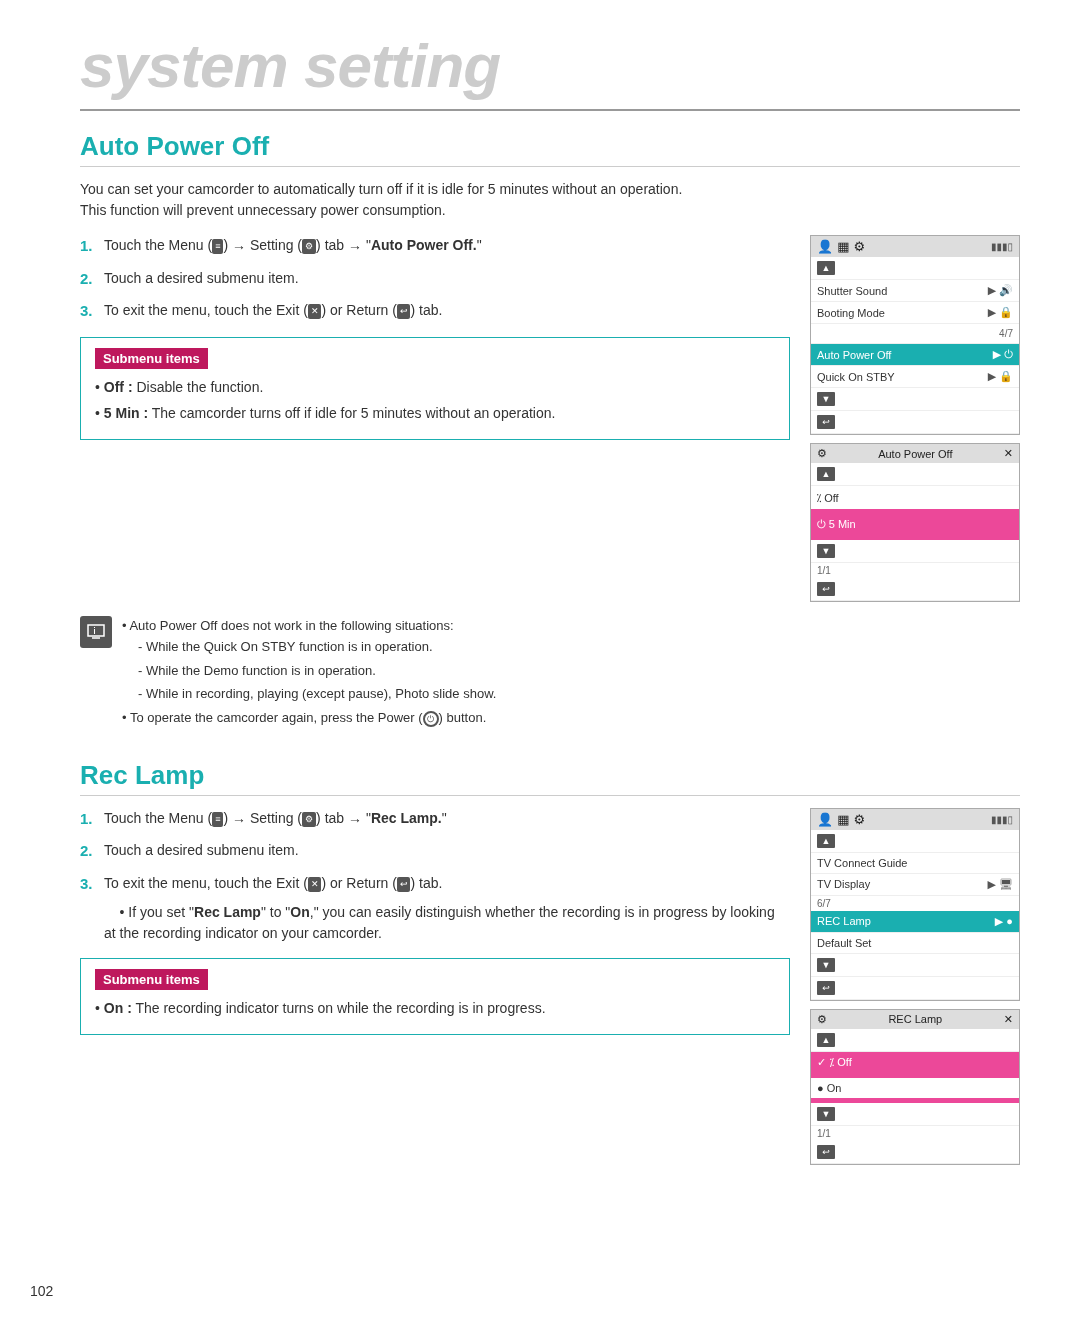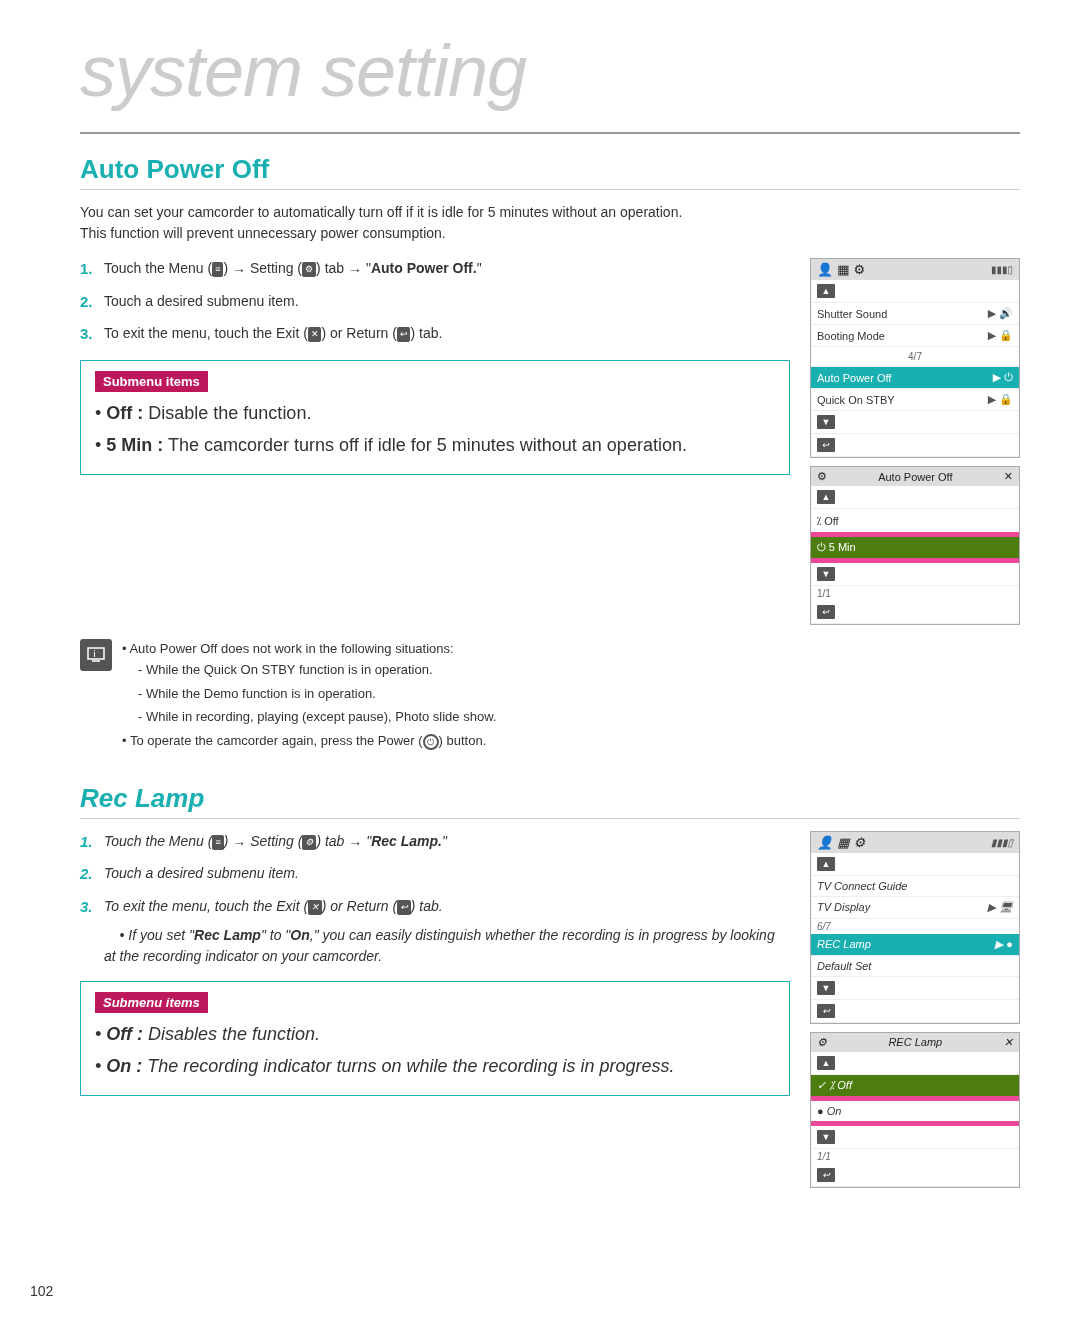--- a/index.html
+++ b/index.html
@@ -18,26 +18,26 @@
     .page-number {
       position: absolute;
       bottom: 30px;
       left: 30px;
       font-size: 14px;
       color: #333;
     }
 
     
     .main-title {
-      font-size: 72px;
-      font-weight: 400;
+      font-size: 62px;
+      font-weight: 700;
       color: #ccc;
       letter-spacing: -1px;
       border-bottom: 2px solid #999;
-      padding-bottom: 20px;
+      padding-bottom: 8px;
       margin-bottom: 20px;
       font-style: italic;
     }
 
     
     .section-heading {
       font-size: 26px;
       font-weight: bold;
       color: #1aafb0;
       margin-bottom: 4px;
@@ -174,21 +174,21 @@
     .ui-subpanel-row {
       display: flex;
       align-items: center;
       padding: 4px 6px;
       border-bottom: 5px solid #ec4899;
       font-size: 11px;
       color: #333;
     }
 
     .ui-subpanel-row.selected {
-      background: #4d7c0f;
+      background: #ec4899;
       color: #fff;
     }
 
     
     .submenu-box {
       border: 1px solid #1aafb0;
       padding: 10px 14px;
       margin: 14px 0;
       background: #fff;
     }
@@ -197,21 +197,21 @@
       background: #be185d;
       color: #fff;
       font-size: 13px;
       font-weight: bold;
       padding: 3px 8px;
       margin-bottom: 8px;
       display: inline-block;
     }
 
     .submenu-item {
-      font-size: 18px;
+      font-size: 14px;
       color: #333;
       margin-bottom: 5px;
       line-height: 1.5;
     }
 
     
     .note-box {
       display: flex;
       align-items: flex-start;
       gap: 10px;
@@ -249,21 +249,20 @@
     }
 
     .note-sub-list li::before {
       content: "- ";
     }
 
     
     .section-gap {
       margin-top: 28px;
       margin-bottom: 36px;
-      font-style: italic;
     }
 
     
     .panels-col {
       display: flex;
       flex-direction: column;
       gap: 0;
     }
 
     
@@ -349,21 +348,21 @@
           <span></span>
         </div>
         <div class="ui-panel-row">
           <span>Shutter Sound</span>
           <span class="row-action">▶ 🔊</span>
         </div>
         <div class="ui-panel-row">
           <span>Booting Mode</span>
           <span class="row-action">▶ 🔒</span>
         </div>
-        <div class="ui-panel-row" style="justify-content:center; gap:6px;">
+        <div class="ui-panel-row" style="justify-content:flex-end; gap:6px;">
           <span style="font-size:10px; color:#666;">4/7</span>
         </div>
         <div class="ui-panel-row highlighted">
           <span>Auto Power Off</span>
           <span class="row-action">▶ ⏻</span>
         </div>
         <div class="ui-panel-row">
           <span>Quick On STBY</span>
           <span class="row-action">▶ 🔒</span>
         </div>
@@ -452,23 +451,20 @@
           </span>
           <div style="margin-top:8px; margin-left: 0; font-size:14px; color:#333;">
             &nbsp;&nbsp;&nbsp;&nbsp;• If you set "<strong>Rec Lamp</strong>" to "<strong>On</strong>," you can easily distinguish whether the recording is in progress by looking at the recording indicator on your camcorder.
           </div>
         </div>
       </div>
 
       <div class="submenu-box">
         <div class="submenu-title">Submenu items</div>
         <div class="submenu-item">
-          • <strong>Off :</strong> Disables the function.
-        </div>
-        <div class="submenu-item">
           • <strong>On :</strong> The recording indicator turns on while the recording is in progress.
         </div>
       </div>
     </div>
 
     <div class="panels-col">
 
       <div class="ui-panel">
         <div class="ui-panel-header">
           <div class="ui-panel-icons">

